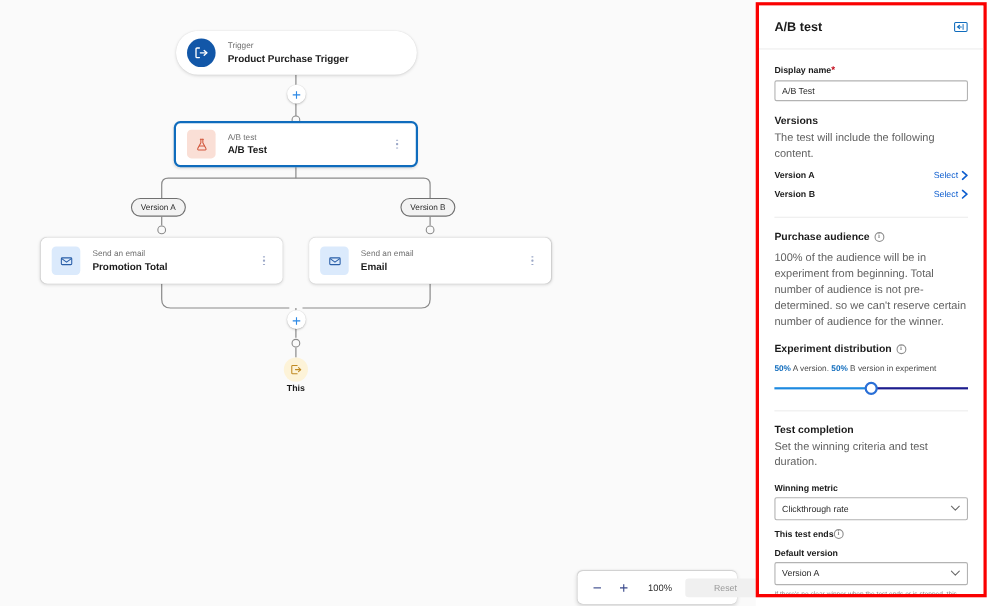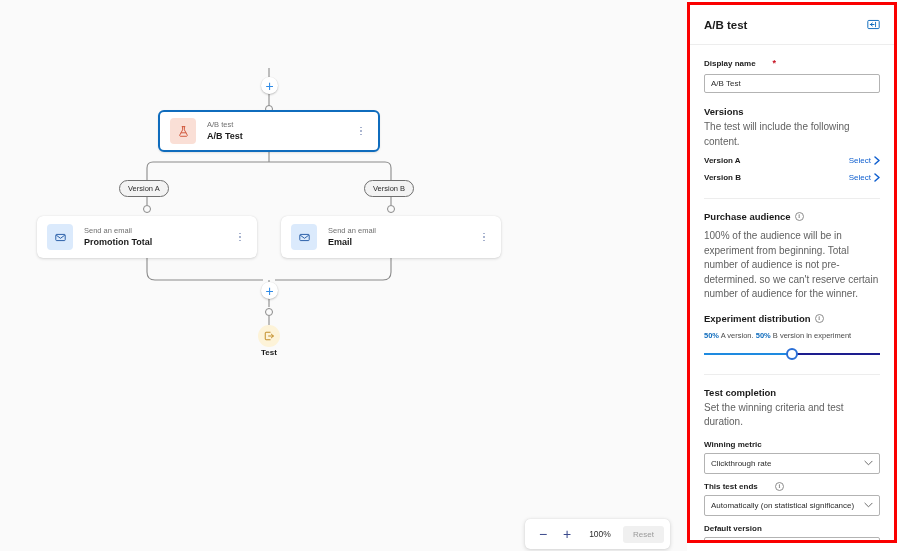--- a/index.html
+++ b/index.html
@@ -99,21 +99,21 @@
     display: flex; align-items: center; padding: 0 8px; gap: 4px;
   }
   .zoom-btn {
     width: 20px; height: 20px; display:flex; align-items:center; justify-content:center;
     color: #3b4a8c; font-size: 14px; background: transparent; border: none;
     font-family: "Liberation Sans", sans-serif;
   }
   #zoom-level { font-size: 8.5px; color: #2b2b2b; margin: 0 6px; min-width: 26px; text-align: center; }
   #reset-btn {
     margin-left: auto; background: #f0f0f0; border: none; border-radius: 3px;
-    font-size: 8px; color: #9a9a9a; padding: 4px 10px;
+    font-size: 8px; color: #9a9a9a; padding: 4px 26px;
     font-family: "Liberation Sans", sans-serif;
   }
 
   
   #panel-wrap {
     position: absolute; left: 687px; top: 2px;
     width: 210px; height: 541px;
     border: 3px solid #fa0000;
     background: #ffffff;
     overflow: hidden;
@@ -125,21 +125,21 @@
     overflow: hidden;
   }
   #panel-header {
     display: flex; align-items: center; justify-content: space-between;
     height: 40px; border-bottom: 1px solid #ededed;
     margin: 0 -14px; padding: 0 14px;
   }
   #panel-title { font-size: 11.5px; font-weight: bold; color: #1b1b1b; }
   #collapse-icon { color: #0f6cbd; display: flex; align-items: center; }
 
-  .field-label { font-size: 8px; font-weight: bold; color: #1b1b1b; margin-bottom: 4px; display: flex; align-items: center; gap: 17px; }
+  .field-label { font-size: 8px; font-weight: bold; color: #1b1b1b; margin-bottom: 4px; display: flex; align-items: center; gap: 0; }
   .req { color: #c50f1f; font-size: 9px; line-height: 1; }
   .text-input {
     width: 100%; height: 19px;
     border: 1px solid #b3b3b3; border-radius: 2px;
     font-size: 8px; color: #2b2b2b;
     padding: 0 6px; background: #fff;
     font-family: "Liberation Sans", sans-serif;
   }
   .select-box {
     width: 100%; height: 21px;
@@ -202,20 +202,33 @@
         <path d="M147,258 L147,272 Q147,280 155,280 L263,280"></path>
         <path d="M391,258 L391,272 Q391,280 383,280 L275,280"></path>
         <line x1="269" y1="280" x2="269" y2="282"></line>
 
         <line x1="269" y1="282" x2="269" y2="282"></line>
         <line x1="269" y1="298" x2="269" y2="307"></line>
         <line x1="269" y1="316" x2="269" y2="325"></line>
       </g>
     </svg>
 
+    <div class="node pill" style="left:160px; top:28px; width:219px; height:40px;">
+      <div class="node-icon round" style="background:#1257a8;">
+        <svg width="14" height="14" viewBox="0 0 16 16" fill="none" stroke="#ffffff" stroke-width="1.4" stroke-linecap="round" stroke-linejoin="round">
+          <path d="M6 3 H3.5 a1 1 0 0 0 -1 1 v8 a1 1 0 0 0 1 1 H6"></path>
+          <path d="M7 8 H13.5"></path>
+          <path d="M11 5.5 L13.8 8 L11 10.5"></path>
+        </svg>
+      </div>
+      <div class="node-text">
+        <div class="node-sub">Trigger</div>
+        <div class="node-title">Product Purchase Trigger</div>
+      </div>
+    </div>
 
     <div class="plus-btn" style="left:261px; top:77px;">+</div>
     <div class="dot-conn" style="left:265px; top:105px;"></div>
 
     <div class="node selected" style="left:158px; top:110px; width:222px; height:42px;">
       <div class="node-icon" style="background:#fadfd6;">
         <svg width="13" height="13" viewBox="0 0 16 16" fill="none" stroke="#d1573c" stroke-width="1.2" stroke-linecap="round" stroke-linejoin="round">
           <path d="M6.3 2 h3.4"></path>
           <path d="M6.9 2 v4 L3.4 12.4 a1 1 0 0 0 .9 1.5 h7.4 a1 1 0 0 0 .9 -1.5 L9.1 6 V2"></path>
           <path d="M5.2 9.6 h5.6"></path>
@@ -281,21 +294,21 @@
     <div class="plus-btn" style="left:261px; top:282px;">+</div>
     <div class="dot-conn" style="left:265px; top:308px;"></div>
 
     <div class="exit-icon" style="left:258px; top:325px;">
       <svg width="12" height="12" viewBox="0 0 16 16" fill="none" stroke="#c08a23" stroke-width="1.3" stroke-linecap="round" stroke-linejoin="round">
         <path d="M9.5 3 H4 a1 1 0 0 0 -1 1 v8 a1 1 0 0 0 1 1 h5.5"></path>
         <path d="M7.5 8 H13.6"></path>
         <path d="M11.2 5.6 L13.9 8 L11.2 10.4"></path>
       </svg>
     </div>
-    <div class="exit-label" style="left:239px; top:348px;">Test</div>
+    <div class="exit-label" style="left:239px; top:348px;">This</div>
 
     <div id="zoombar">
       <button class="zoom-btn">−</button>
       <button class="zoom-btn">+</button>
       <span id="zoom-level">100%</span>
       <button id="reset-btn">Reset</button>
     </div>
   </div>
 
   <div id="panel-wrap">
@@ -385,26 +398,20 @@
             <svg class="chev" width="9" height="6" viewBox="0 0 10 6" fill="none" stroke="#6a6a6a" stroke-width="1.1" stroke-linecap="round" stroke-linejoin="round">
                 <path d="M1 1 L5 5 L9 1"></path>
               </svg>
           </div>
         </div>
 
         <div style="margin-top:8px;">
           <div class="field-label">
             <span>This test ends</span>
             <span class="info-i">i</span>
-          </div>
-          <div class="select-box">
-            <span>Automatically (on statistical significance)</span>
-            <svg class="chev" width="9" height="6" viewBox="0 0 10 6" fill="none" stroke="#6a6a6a" stroke-width="1.1" stroke-linecap="round" stroke-linejoin="round">
-                <path d="M1 1 L5 5 L9 1"></path>
-              </svg>
           </div>
         </div>
 
         <div style="margin-top:8px;">
           <div class="field-label">Default version</div>
           <div class="select-box">
             <span>Version A</span>
             <svg class="chev" width="9" height="6" viewBox="0 0 10 6" fill="none" stroke="#6a6a6a" stroke-width="1.1" stroke-linecap="round" stroke-linejoin="round">
                 <path d="M1 1 L5 5 L9 1"></path>
               </svg>

